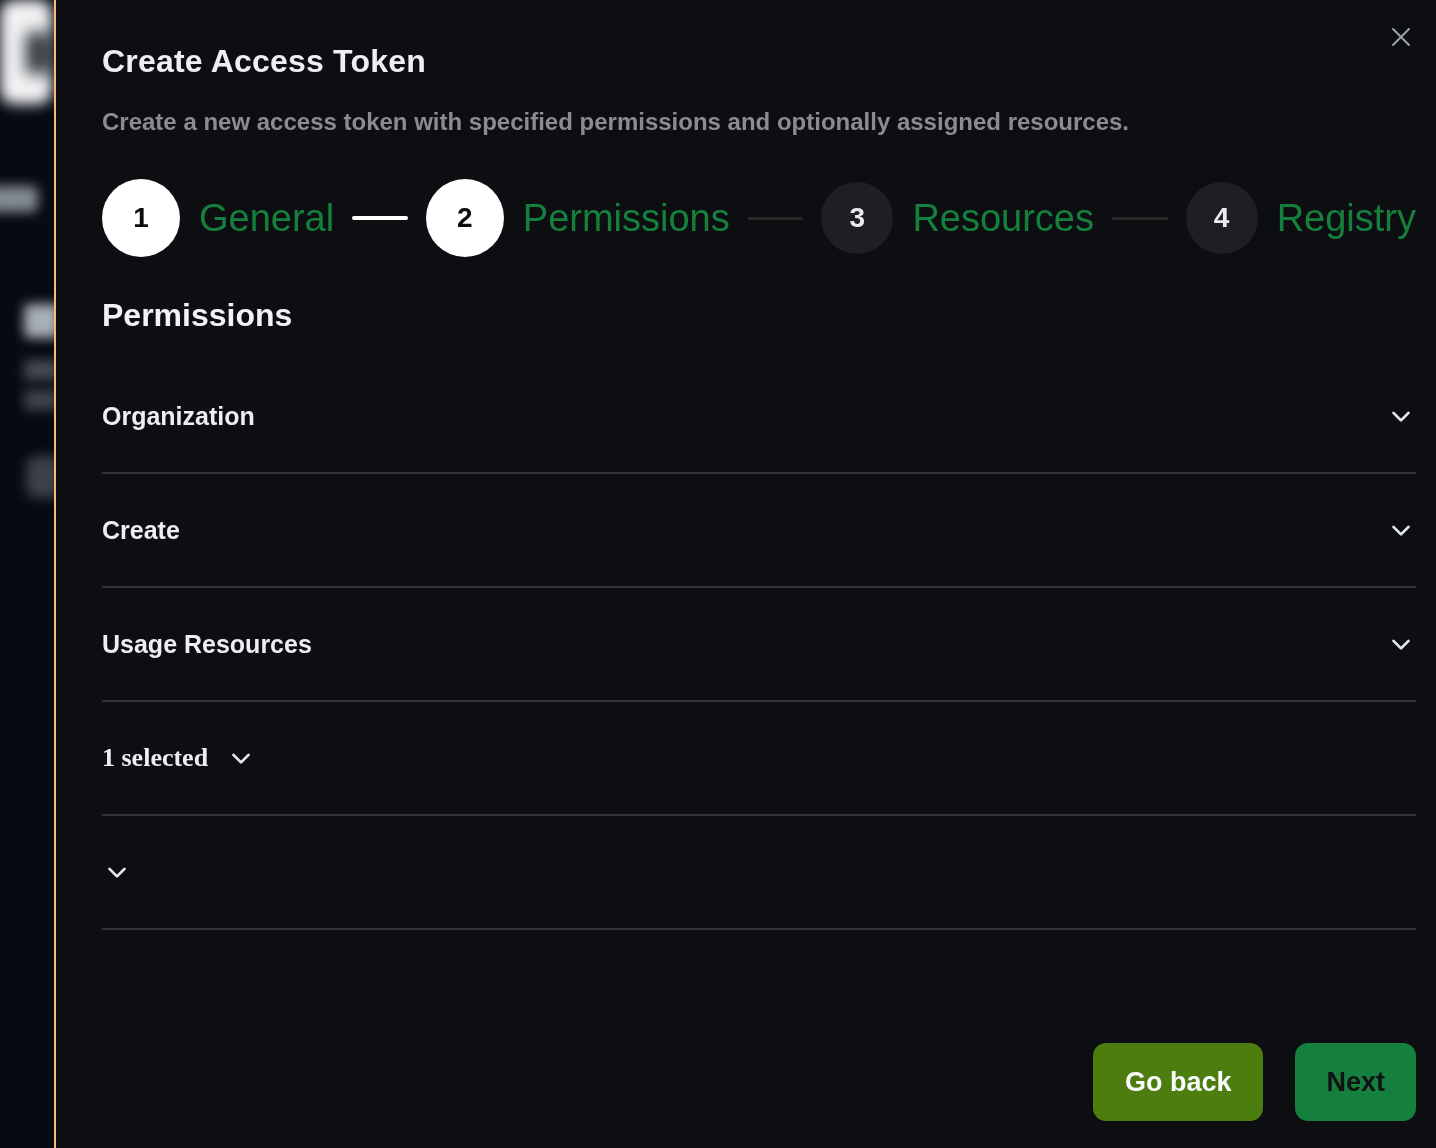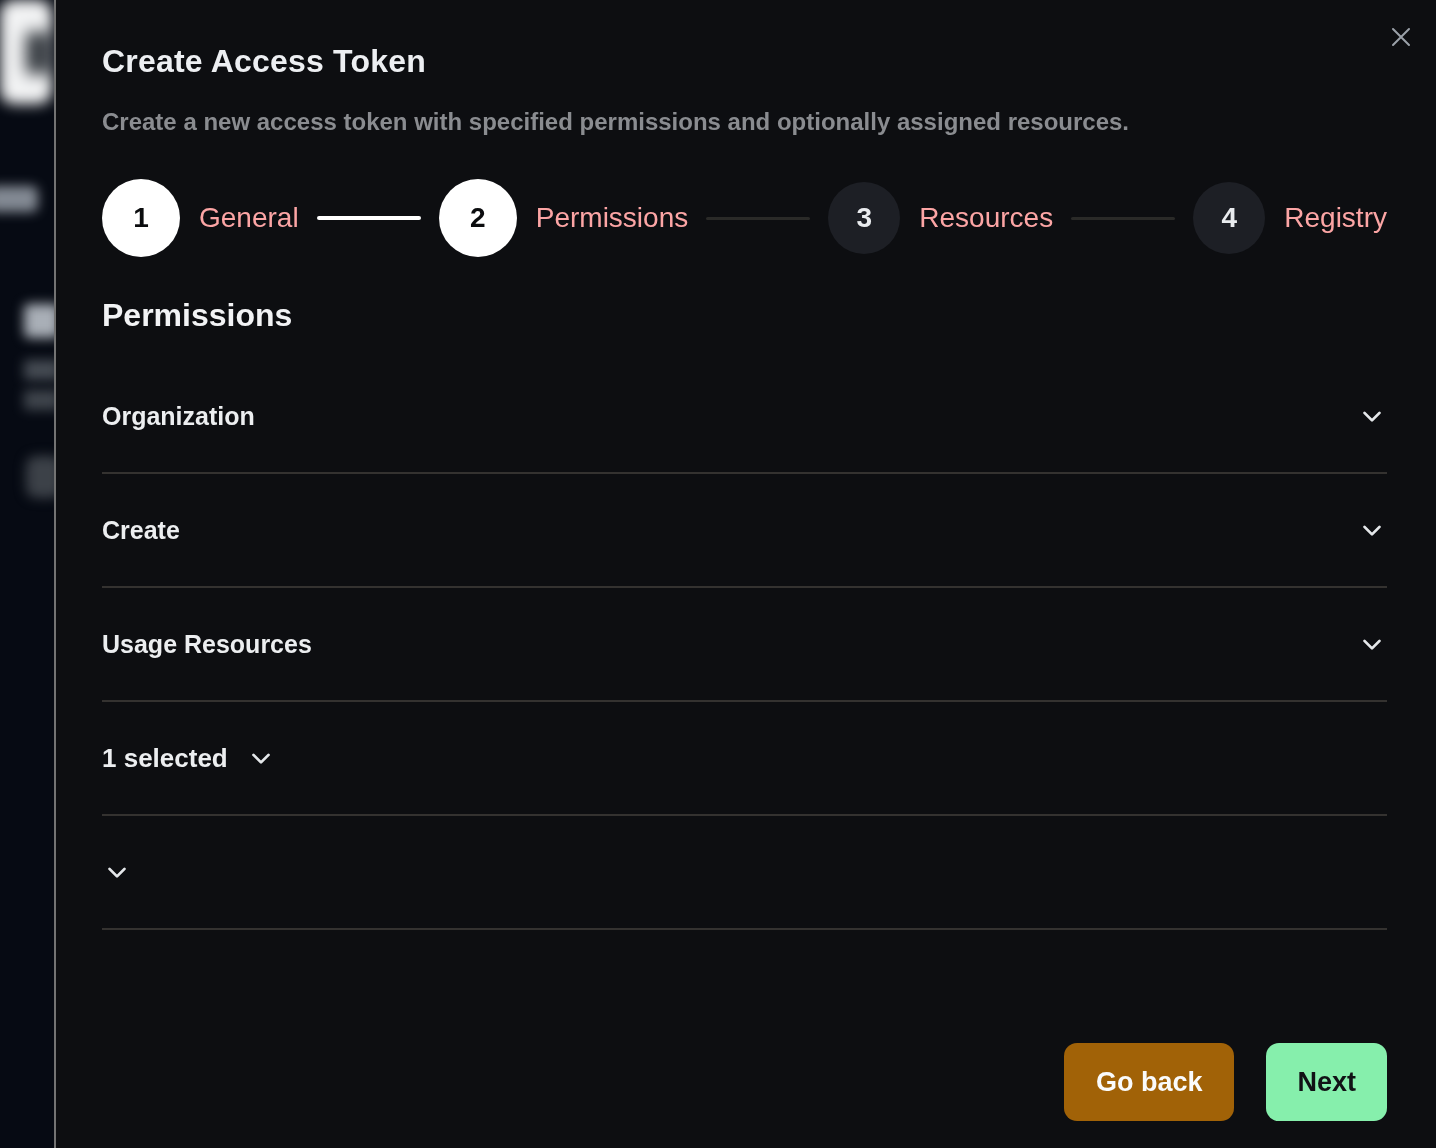--- a/index.html
+++ b/index.html
@@ -22,22 +22,22 @@
   .blob-text1 { left:24px; top:360px; width:36px; height:20px; background:#565c64; opacity:.8; }
   .blob-text2 { left:24px; top:390px; width:36px; height:20px; background:#4e545b; opacity:.8; }
   .blob-icon { left:26px; top:456px; width:36px; height:42px; background:#3c4148; border-radius:10px; }
   .blob-card { left:14px; top:548px; width:52px; height:104px; background:#f2f3f4; border-radius:14px; filter:blur(7px); }
   .blob-card-inner { position:absolute; left:26px; top:32px; width:24px; height:42px; background:#30353b; filter:blur(4px); border-radius:4px; }
 
   
   .modal {
     position:absolute; left:54px; top:0; right:0; bottom:0;
     background:#0d0e11;
-    border-left:2px solid #737373;
-    padding:0 49px 0 46px; box-sizing:border-box;
+    border-left:2px solid #fdba74;
+    padding:0 20px 0 46px; box-sizing:border-box;
   }
   .close-btn {
     position:absolute; top:20px; right:18px;
     width:34px; height:34px;
     background:none; border:none; padding:0; cursor:pointer;
     display:flex; align-items:center; justify-content:center;
   }
   .modal-title {
     margin:42px 0 0 0;
     font-size:32px; line-height:38px; font-weight:700;
@@ -57,52 +57,52 @@
     box-sizing:border-box;
   }
   .step.done .step-circle {
     width:78px; height:78px; background:#ffffff; color:#0b0c0e;
     font-size:28px; font-weight:700;
   }
   .step.upcoming .step-circle {
     width:72px; height:72px; background:#1d1f25; color:#e9ebee;
     font-size:28px; font-weight:600;
   }
-  .step-label { margin-left:19px; font-size:28px; font-weight:500; color:#fca5a5; }
+  .step-label { margin-left:19px; font-size:38px; font-weight:500; color:#15803d; }
   .connector { flex:1 1 auto; height:3px; background:#2a2a28; margin:0 18px; border-radius:2px; }
   .connector.done { height:4px; background:#ffffff; }
 
   
   .content-heading {
     margin:39px 0 0 0;
     font-size:32px; line-height:38px; font-weight:700; color:#f2f3f5;
   }
   .sections { margin-top:26px; }
   .section-row {
     height:114px; box-sizing:border-box;
     display:flex; align-items:center; justify-content:space-between;
     border-bottom:2px solid #343230;
     cursor:pointer;
   }
   .section-label { font-size:25px; font-weight:600; color:#eceef0; }
   .section-right { display:flex; align-items:center; }
-  .section-badge { font-size:26px; font-weight:600; color:#eceef0; margin-right:18px; }
+  .section-badge { font-size:26px; font-weight:600; color:#eceef0; margin-right:18px;font-family:Liberation Serif, serif; }
   .section-badge:empty { margin-right:0; }
   .chevron { display:flex; align-items:center; }
 
   
   .footer { margin-top:113px; display:flex; justify-content:flex-end; gap:32px; }
   .btn {
     height:78px; border:none; border-radius:13px; cursor:pointer;
     font-family:"Liberation Sans", sans-serif;
     font-size:27px; font-weight:600;
     display:flex; align-items:center; justify-content:center;
   }
-  .btn-secondary { background:#a16207; color:#fafbfc; padding:0 32px; }
-  .btn-primary { background:#86efac; color:#111216; padding:0 31px; }
+  .btn-secondary { background:#4d7c0f; color:#fafbfc; padding:0 32px; }
+  .btn-primary { background:#15803d; color:#111216; padding:0 31px; }
 </style>
 </head>
 <body>
 
 <div class="screen">
 
   <div class="bg-strip">
     <div class="blob blob-nav"></div>
     <div class="blob blob-heading"></div>
     <div class="blob blob-text1"></div>

